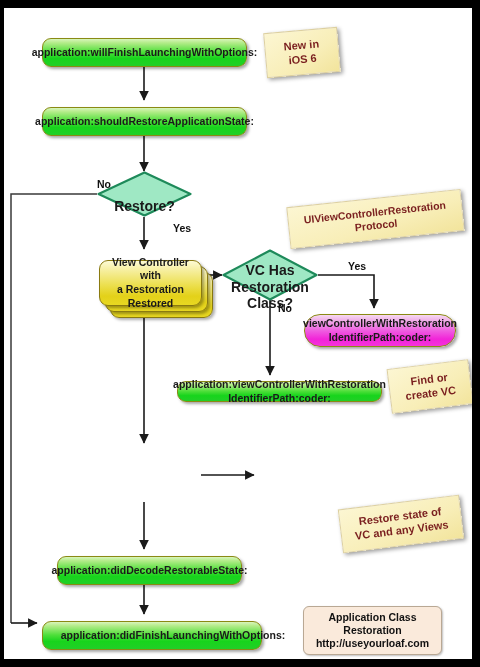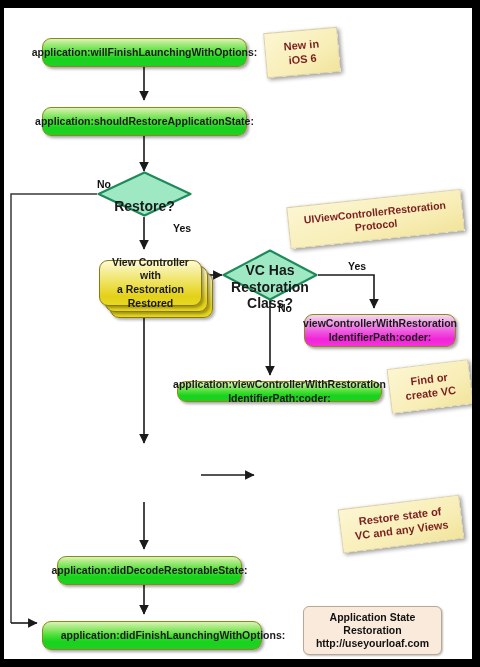--- a/index.html
+++ b/index.html
@@ -40,20 +40,21 @@
     box-shadow: 2px 2px 3px rgba(0,0,0,0.35);
     z-index: 5;
   }
   .node.green {
     background: linear-gradient(to bottom, #d8f5bb 0%, #b4ec8a 14%, #4fdf3a 48%, #17d41c 72%, #21cf27 100%);
     border-color: #8a8a14;
   }
   .node.magenta {
     background: linear-gradient(to bottom, #f6d8f2 0%, #f0b4e8 16%, #ef5ae0 52%, #f224d8 78%, #f532dc 100%);
     border-color: #8a8a14;
+    border-radius: 16px;
   }
   .node.cyan {
     background: linear-gradient(to bottom, #d7f8fb 0%, #aef2fb 16%, #4ae6fb 50%, #14dffb 78%, #21dffb 100%);
     border-color: #8a8a14;
   }
   .node.beige {
     background: #faeadb;
     border: 1px solid #b9a894;
     border-radius: 6px;
     font-weight: 700;
@@ -268,19 +269,19 @@
 
   <div class="sticky" style="left:336px; top:494px; width:122px; height:44px; transform:rotate(-7deg);">
     <span>
       <span>Restore state of</span><br>
       <span>VC and any Views</span>
     </span>
   </div>
 
   <div class="node beige" style="left:299px; top:598px; width:139px; height:49px;">
     <span>
-      <span>Application State</span><br>
+      <span>Application Class</span><br>
       <span>Restoration</span><br>
       <span>http://useyourloaf.com</span>
     </span>
   </div>
 
 </div>
 
 </body></html>

